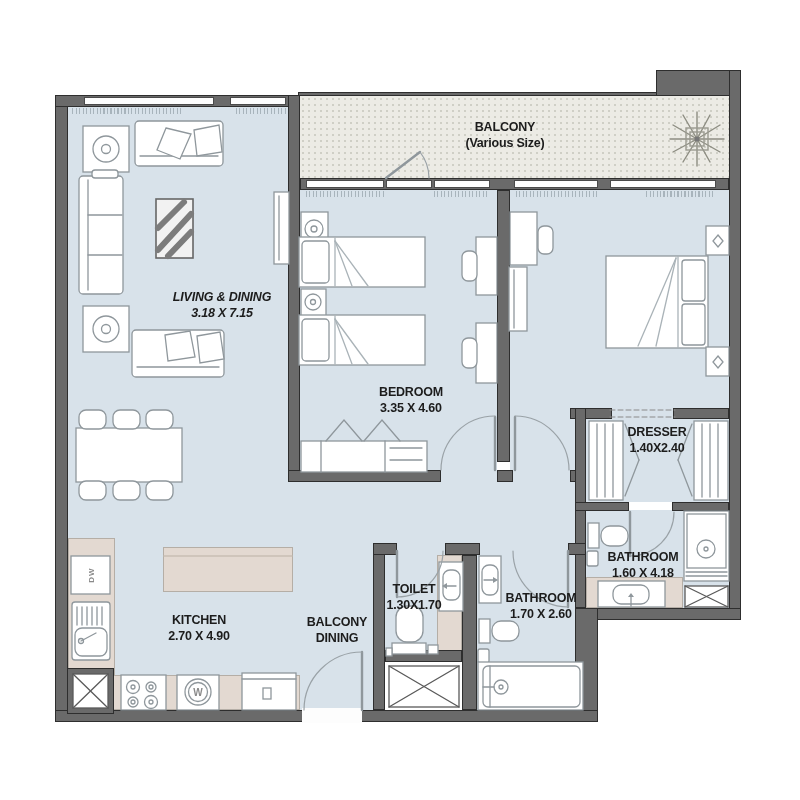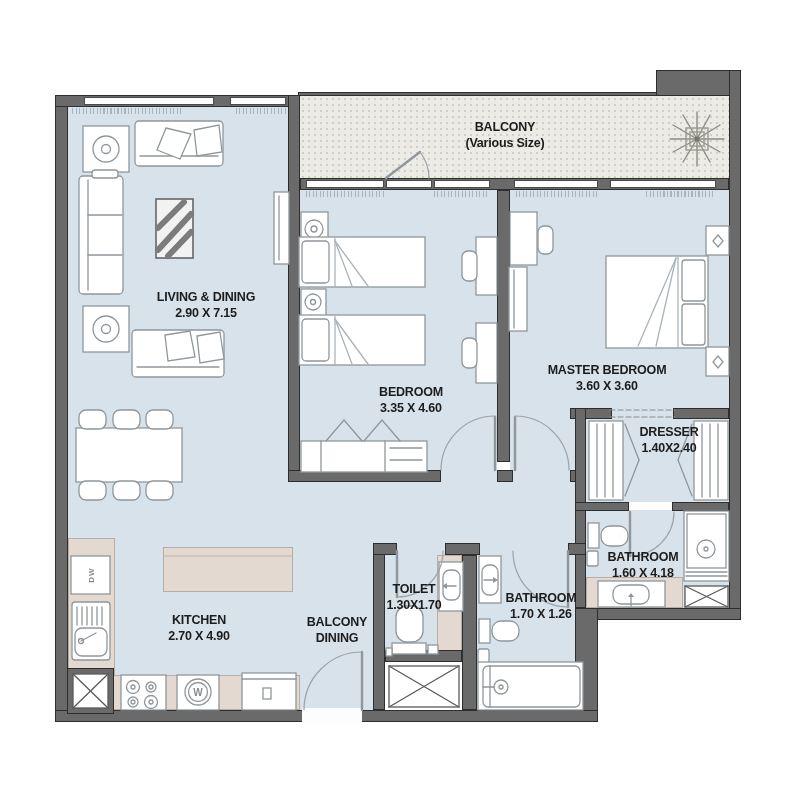--- a/index.html
+++ b/index.html
@@ -361,47 +361,43 @@
         <line x1="73" y1="674" x2="108" y2="708"></line>
           <line x1="73" y1="708" x2="108" y2="674"></line>
       </g>
     </g>
   </svg>
 
   <div class="lbl" style="left:505px;top:119px;">
     <div>BALCONY</div>
     <div>(Various Size)</div>
   </div>
-  <div class="lbl" style="left:206px;top:289px;">
+  <div class="lbl" style="left:222px;top:289px;font-style:italic;">
     <div>LIVING &amp; DINING</div>
-    <div>2.90 X 7.15</div>
+    <div>3.18 X 7.15</div>
   </div>
   <div class="lbl" style="left:411px;top:384px;">
     <div>BEDROOM</div>
     <div>3.35 X 4.60</div>
   </div>
-  <div class="lbl" style="left:607px;top:362px;">
-    <div>MASTER BEDROOM</div>
-    <div>3.60 X 3.60</div>
-  </div>
-  <div class="lbl" style="left:657px;top:424px;margin-left:12px;">
+  <div class="lbl" style="left:657px;top:424px;">
     <div>DRESSER</div>
     <div>1.40X2.40</div>
   </div>
   <div class="lbl" style="left:643px;top:549px;">
     <div>BATHROOM</div>
     <div>1.60 X 4.18</div>
   </div>
   <div class="lbl" style="left:414px;top:581px;">
     <div>TOILET</div>
     <div>1.30X1.70</div>
   </div>
   <div class="lbl" style="left:541px;top:590px;">
     <div>BATHROOM</div>
-    <div>1.70 X 1.26</div>
+    <div>1.70 X 2.60</div>
   </div>
   <div class="lbl" style="left:199px;top:612px;">
     <div>KITCHEN</div>
     <div>2.70 X 4.90</div>
   </div>
   <div class="lbl" style="left:337px;top:614px;">
     <div>BALCONY</div>
     <div>DINING</div>
   </div>
 

